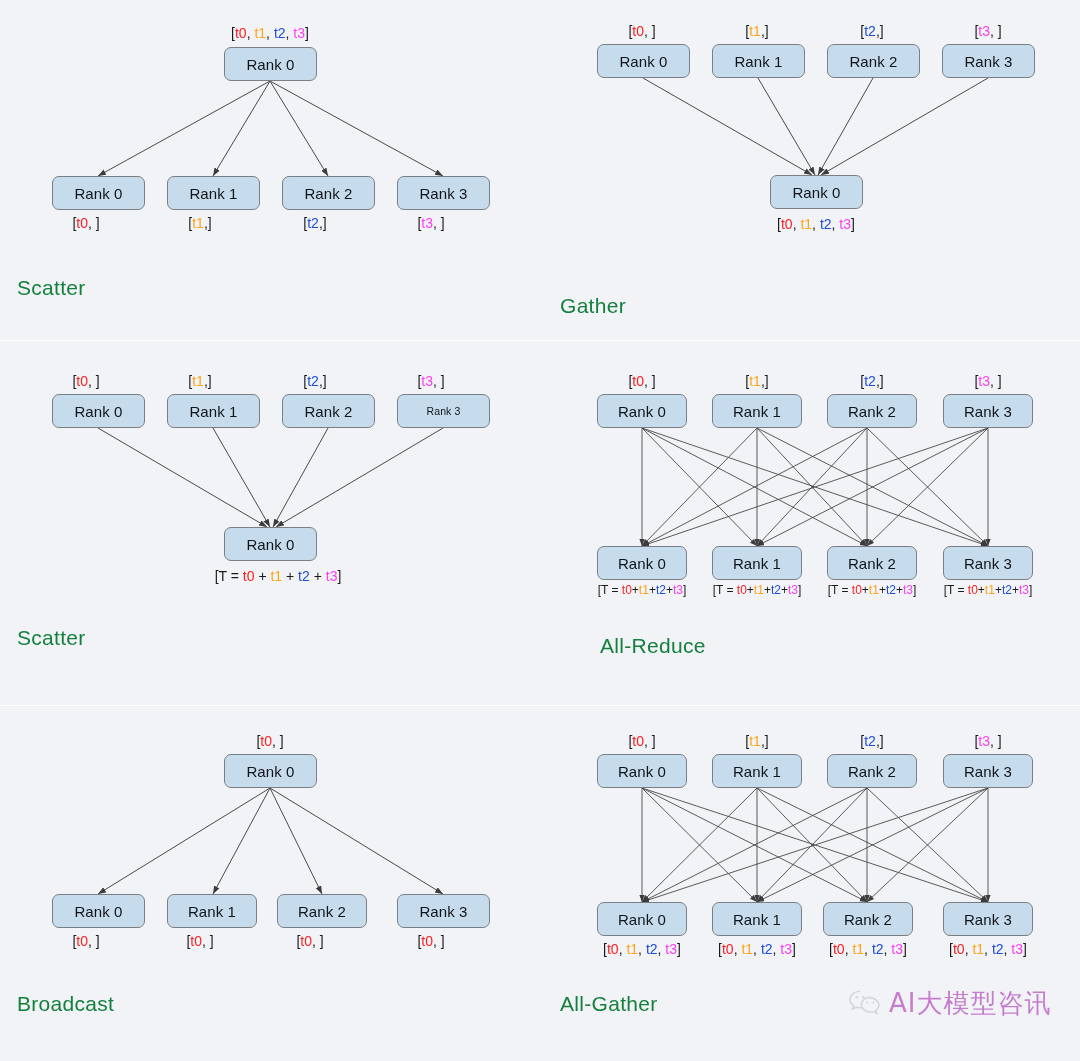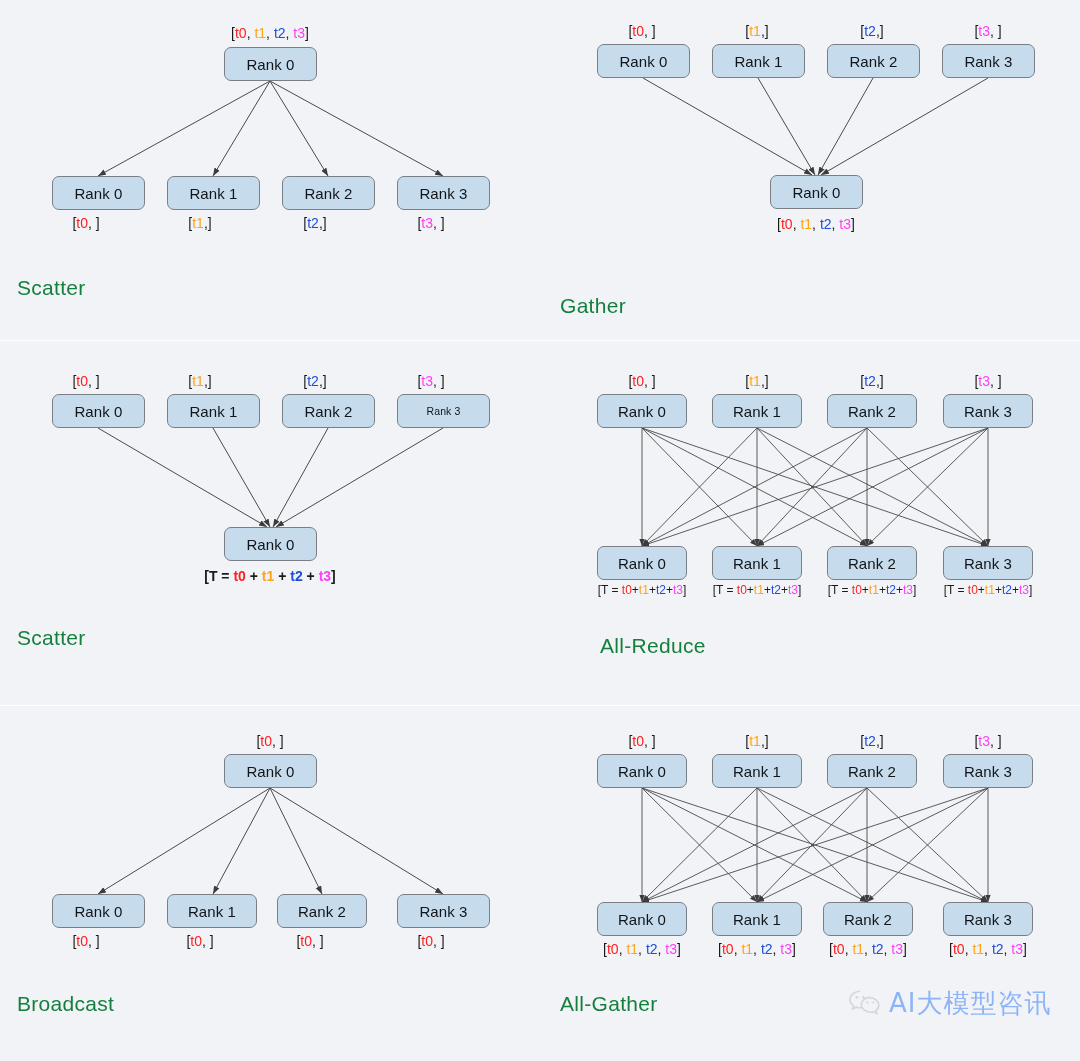--- a/index.html
+++ b/index.html
@@ -79,21 +79,21 @@
     position: absolute;
     left: 848px;
     top: 988px;
     display: flex;
     align-items: center;
     gap: 7px;
     opacity: .55;
   }
   #watermark .wm-text {
     font-size: 26px;
-    color: #3b82f6;
+    color: #a21caf;
     letter-spacing: 1px;
     line-height: 1;
     font-family: "DejaVu Sans", sans-serif;
   }
 </style>
 </head>
 <body>
 
 <div class="band" id="band-1"></div>
 <div class="band" id="band-2"></div>
@@ -178,21 +178,21 @@
   <div class="tag" style="left:315px;top:33px;">[<span class="t2">t2</span>,]</div>
   <div class="tag" style="left:431px;top:33px;">[<span class="t3">t3</span>, ]</div>
 
   <div class="node" style="left:52px;top:53px;width:93px;height:34px;">Rank 0</div>
   <div class="node" style="left:167px;top:53px;width:93px;height:34px;">Rank 1</div>
   <div class="node" style="left:282px;top:53px;width:93px;height:34px;">Rank 2</div>
   <div class="node small-label" style="left:397px;top:53px;width:93px;height:34px;">Rank 3</div>
 
   <div class="node" style="left:224px;top:186px;width:93px;height:34px;">Rank 0</div>
 
-  <div class="tag" style="left:270px;top:228px;font-weight:bold;">[T = <span class="t0">t0</span> + <span class="t1">t1</span> + <span class="t2">t2</span> + <span class="t3">t3</span>]</div>
+  <div class="tag" style="left:278px;top:228px;">[T = <span class="t0">t0</span> + <span class="t1">t1</span> + <span class="t2">t2</span> + <span class="t3">t3</span>]</div>
 
   <div class="caption" style="left:17px;top:286px;">Scatter</div>
 </div>
 
 <div class="panel" id="panel-all-reduce" style="left:540px;top:341px;width:540px;height:364px;">
 
   <svg class="panel-svg" width="540" height="364">
     <g stroke="#4a4a4a" stroke-width="0.9" fill="none" marker-end="url(#ah)">
       <path d="M102,87 L102,205"></path>
         <path d="M102,87 L217,205"></path>

